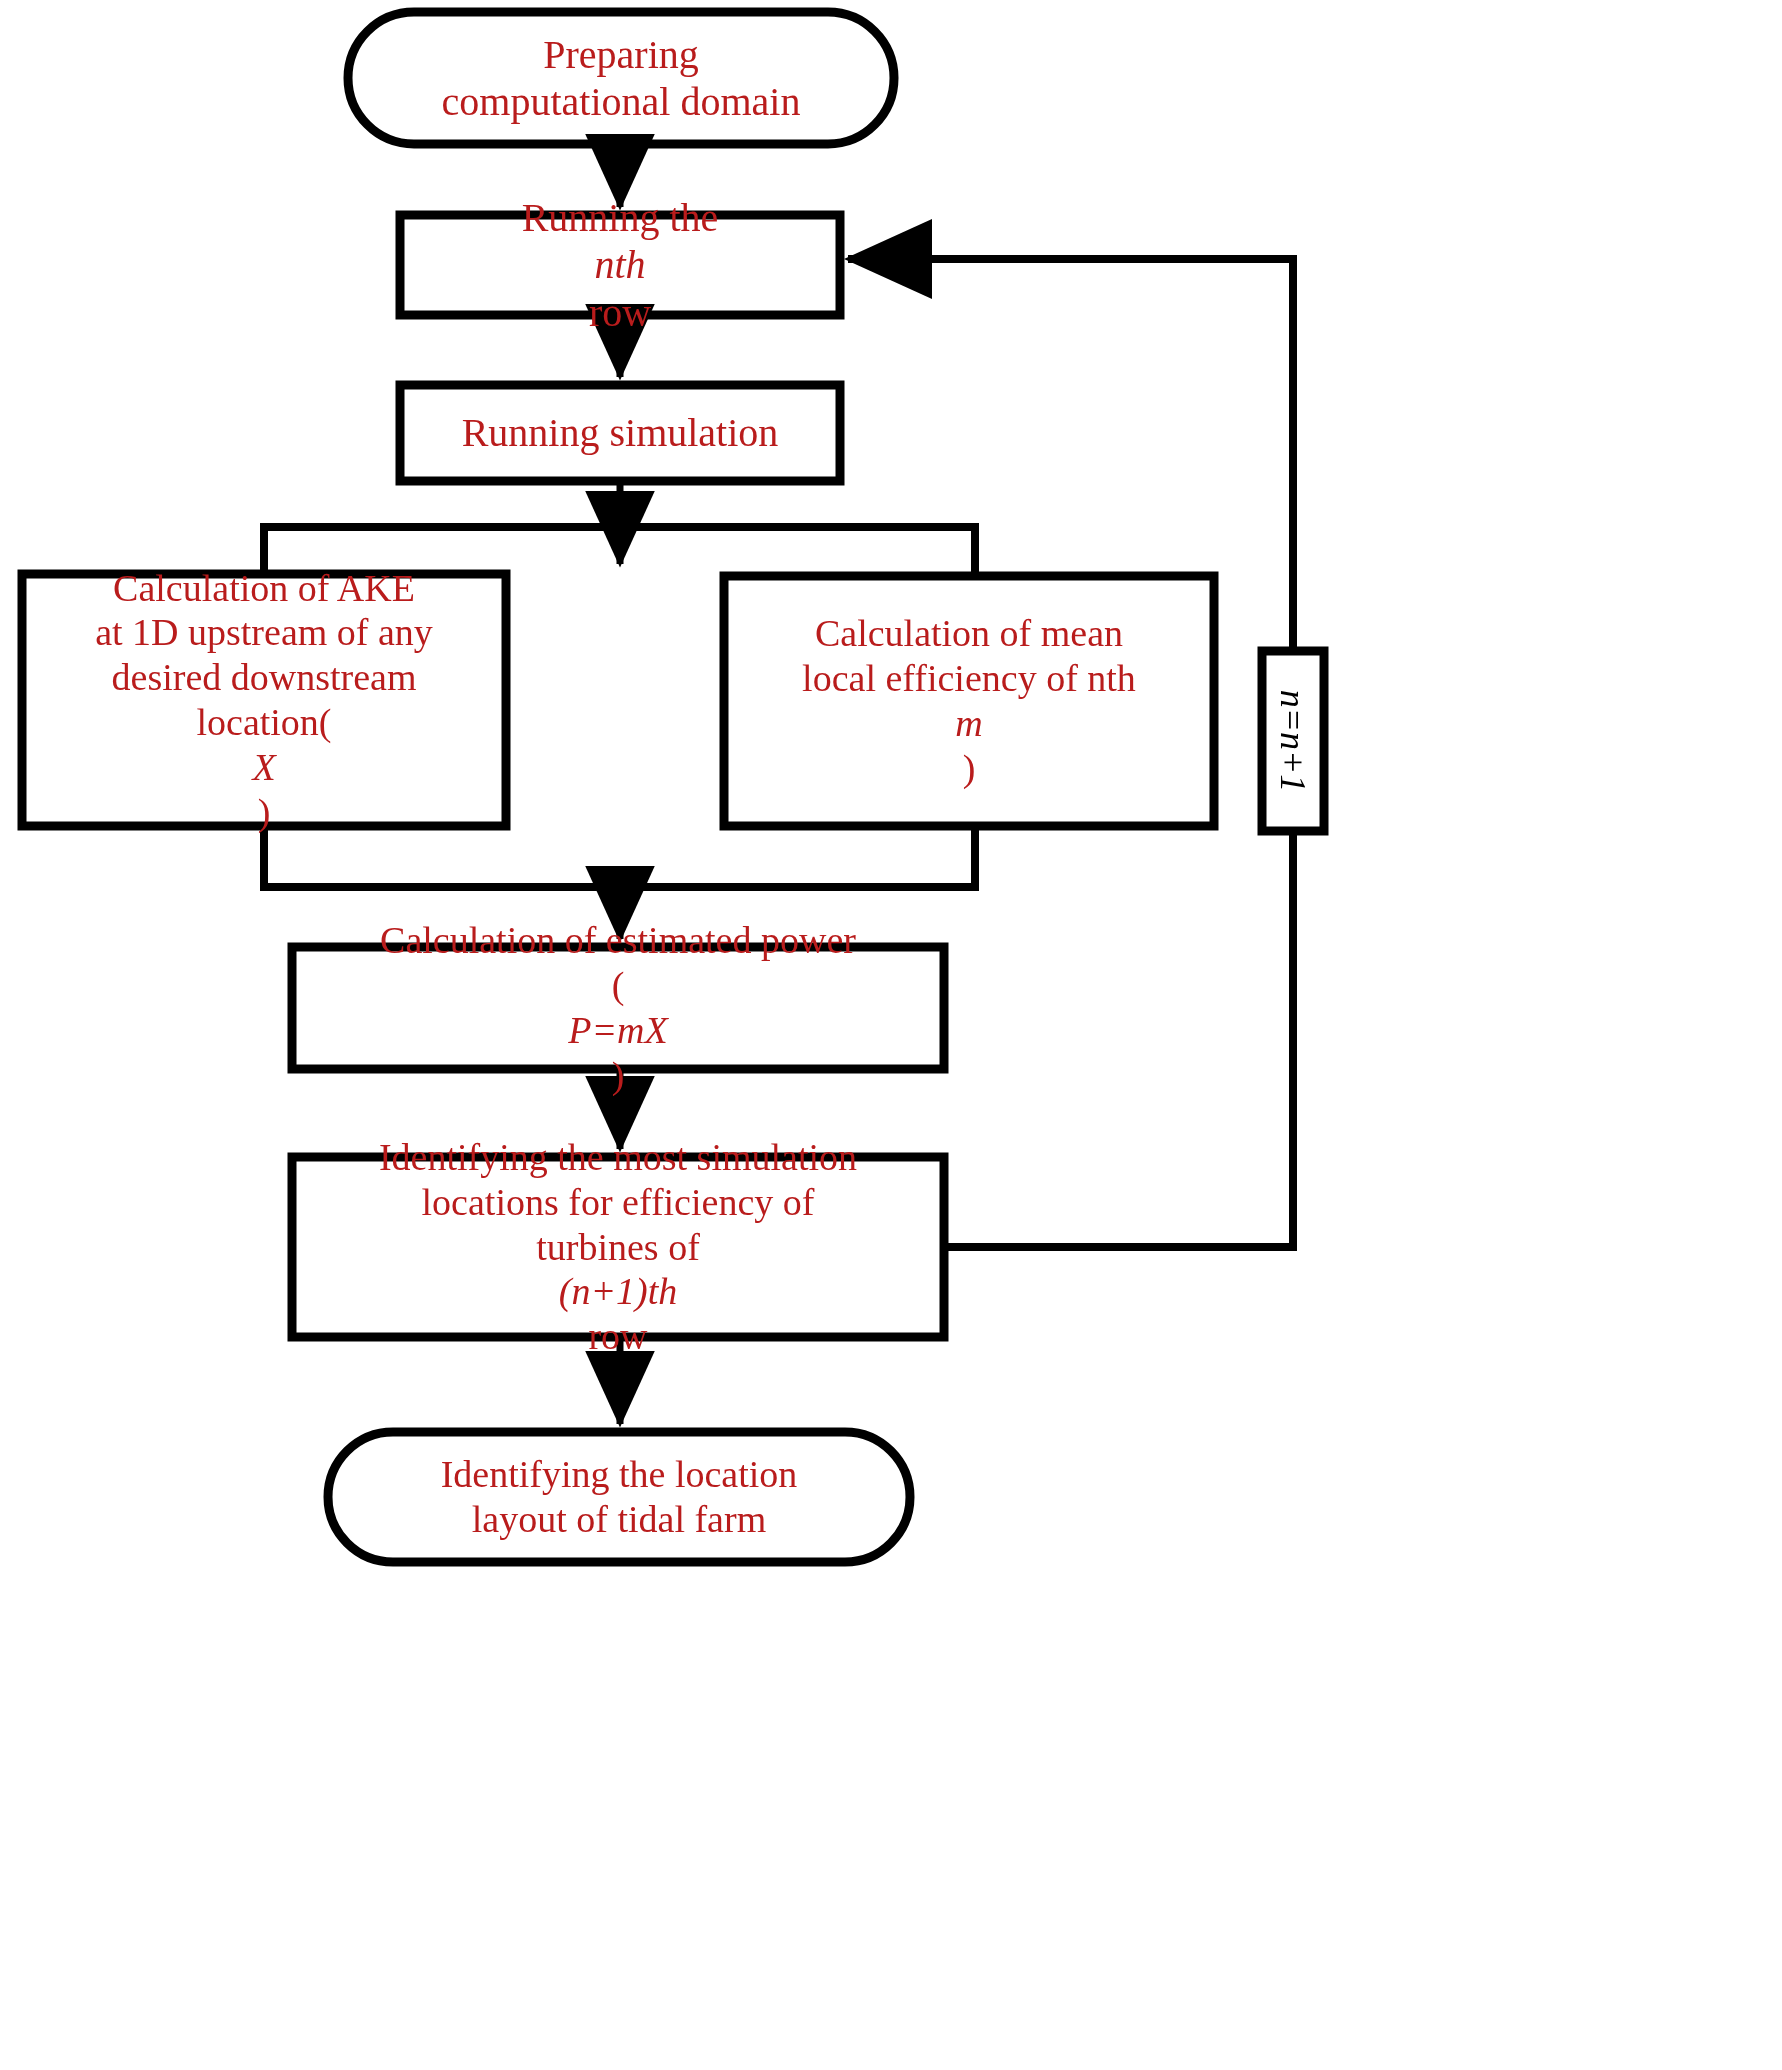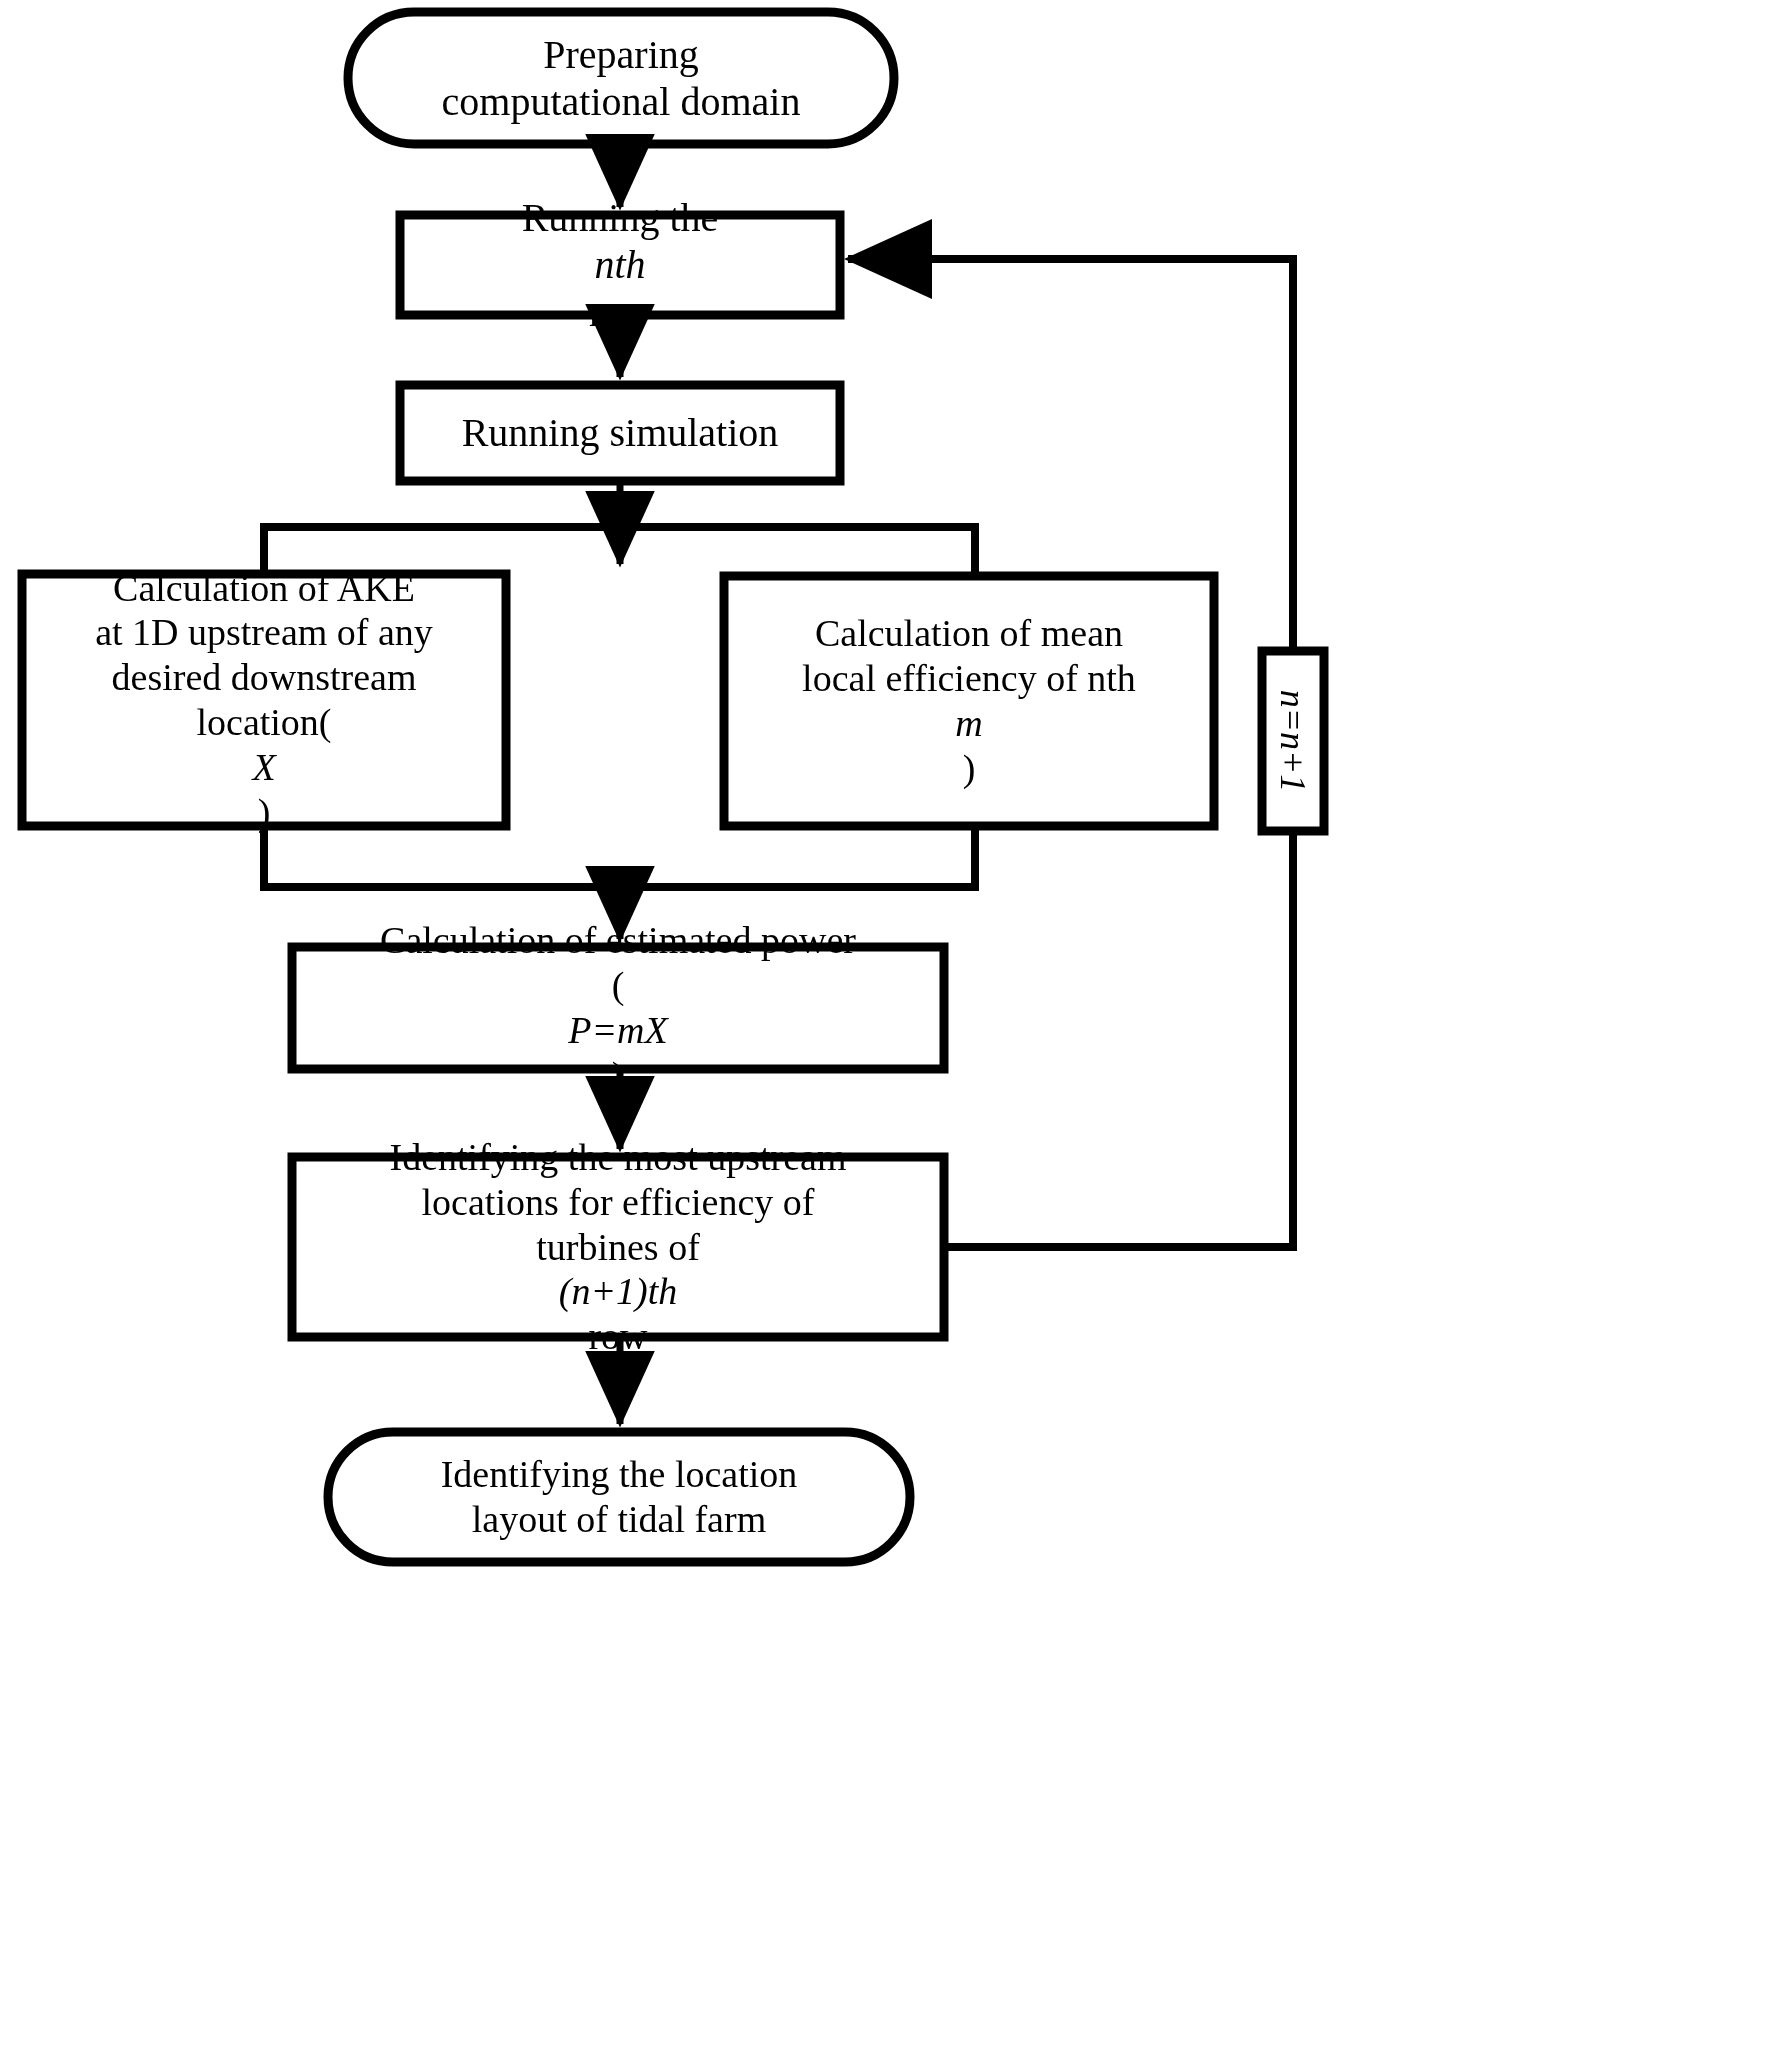--- a/index.html
+++ b/index.html
@@ -1,20 +1,20 @@
 <!DOCTYPE html>
 <html><head>
 <meta charset="utf-8">
 <style>
   html,body{margin:0;padding:0;background:#ffffff;}
   #page{position:relative;width:1782px;height:2070px;background:#ffffff;
         font-family:"Liberation Serif","DejaVu Serif",serif;}
   svg{position:absolute;top:0;left:0;width:1782px;height:2070px;}
   .nodetext{position:absolute;display:flex;align-items:center;justify-content:center;
-            text-align:center;color:#000000;line-height:1.18;}
+            text-align:center;color:#b91c1c;line-height:1.18;}
   .nodetext span{display:block;width:100%;}
   .it{font-style:italic;}
   .vertlabel{position:absolute;display:flex;align-items:center;justify-content:center;}
   .vertlabel span{display:block;white-space:nowrap;transform:rotate(90deg);transform-origin:center center;font-style:italic;}
 </style>
 </head>
 <body>
 
 <div id="page">
 
@@ -112,21 +112,21 @@
       <span>
           <span>(</span>
           <span class="it">P=mX</span>
           <span>)</span>
         </span>
     </span>
   </div>
 
   <div class="nodetext" style="left:292px;top:1157px;width:652px;height:180px;font-size:38px;">
     <span>
-      <span>Identifying the most upstream</span>
+      <span>Identifying the most simulation</span>
       <span>locations for efficiency of</span>
       <span>
           <span>turbines of </span>
           <span class="it">(n+1)th</span>
           <span> row</span>
         </span>
     </span>
   </div>
 
   <div class="nodetext" style="left:328px;top:1432px;width:582px;height:130px;font-size:38px;">

